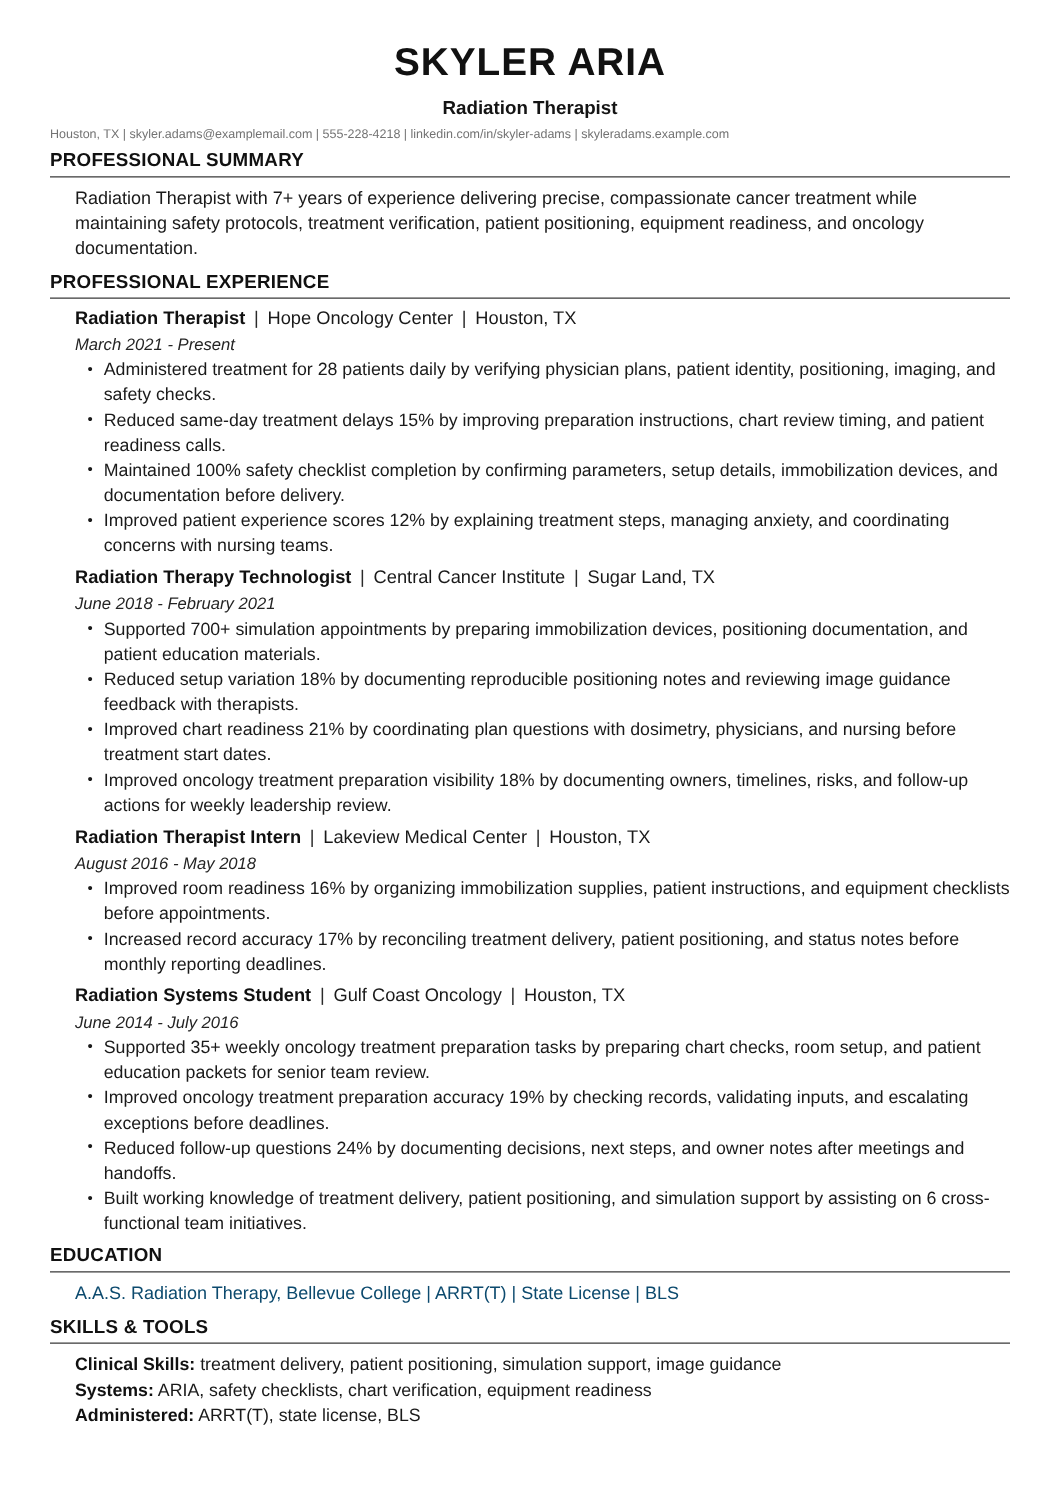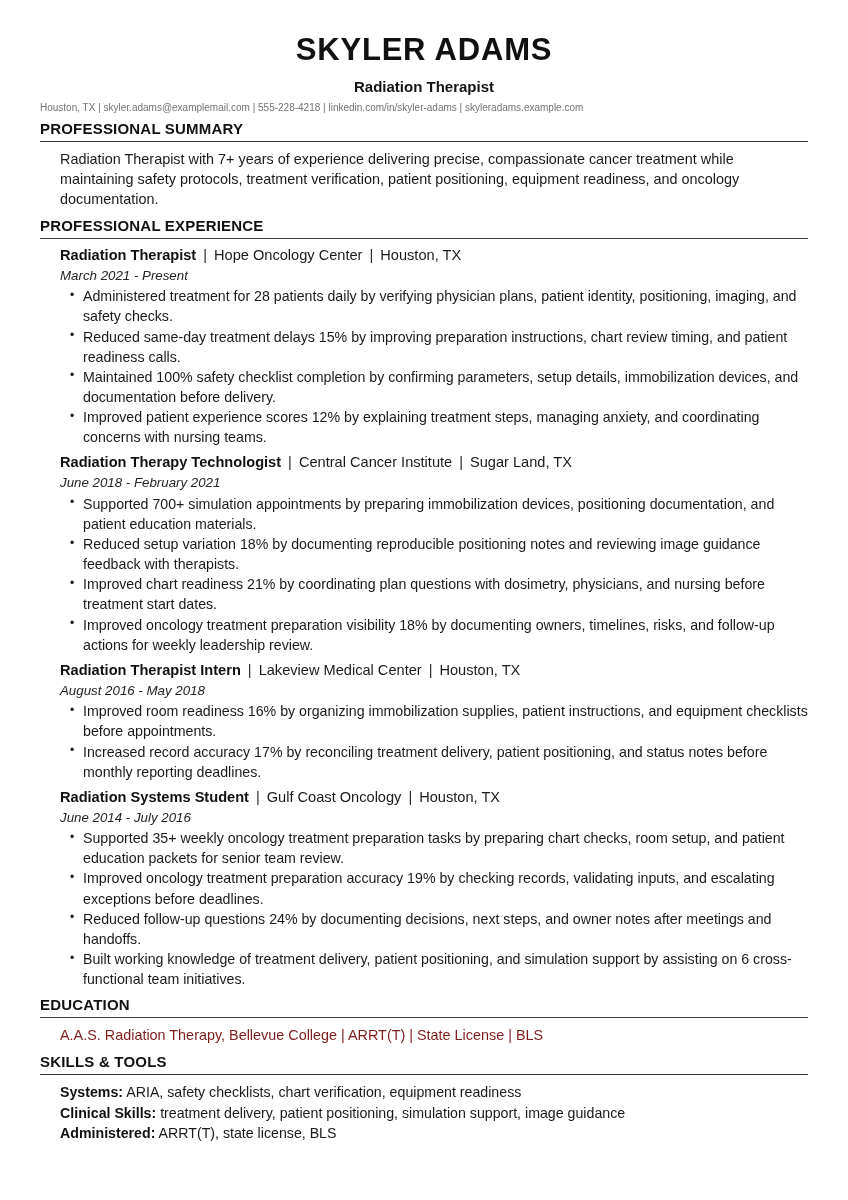--- a/index.html
+++ b/index.html
@@ -109,40 +109,40 @@
     top: -0.5px;
     font-size: 12px;
     line-height: 1.55;
     color: #1a1a1a;
   }
 
   
   .education-line {
     font-size: 14.4px;
     line-height: 1.42;
-    color: #7f1d1d;
+    color: #0c4a6e;
     margin: 0;
   }
 
   
   .skill-row {
     font-size: 14.2px;
     line-height: 1.46;
     color: #1a1a1a;
     margin: 0;
   }
   .skill-label { font-weight: bold; color: #111111; }
 </style>
 </head>
 <body>
 
 <div class="page">
 
   <div>
-    <h1 class="resume-name">SKYLER ADAMS</h1>
+    <h1 class="resume-name">SKYLER ARIA</h1>
     <div class="resume-role">Radiation Therapist</div>
     <div class="resume-contact">Houston, TX | skyler.adams@examplemail.com | 555-228-4218 | linkedin.com/in/skyler-adams | skyleradams.example.com</div>
   </div>
 
   <div class="section">
     <div class="section-title">PROFESSIONAL SUMMARY</div>
     <div class="section-body">
       <p class="summary-text">Radiation Therapist with 7+ years of experience delivering precise, compassionate cancer treatment while maintaining safety protocols, treatment verification, patient positioning, equipment readiness, and oncology documentation.</p>
     </div>
   </div>
@@ -194,19 +194,19 @@
   <div class="section">
     <div class="section-title">EDUCATION</div>
     <div class="section-body">
       <p class="education-line">A.A.S. Radiation Therapy, Bellevue College | ARRT(T) | State License | BLS</p>
     </div>
   </div>
 
   <div class="section">
     <div class="section-title">SKILLS &amp; TOOLS</div>
     <div class="section-body" id="skills-list">
+        <p class="skill-row"><span class="skill-label">Clinical Skills:</span><span class="skill-value"> treatment delivery, patient positioning, simulation support, image guidance</span></p>
         <p class="skill-row"><span class="skill-label">Systems:</span><span class="skill-value"> ARIA, safety checklists, chart verification, equipment readiness</span></p>
-        <p class="skill-row"><span class="skill-label">Clinical Skills:</span><span class="skill-value"> treatment delivery, patient positioning, simulation support, image guidance</span></p>
         <p class="skill-row"><span class="skill-label">Administered:</span><span class="skill-value"> ARRT(T), state license, BLS</span></p>
       </div>
   </div>
 
 </div>
 
 </body></html>

